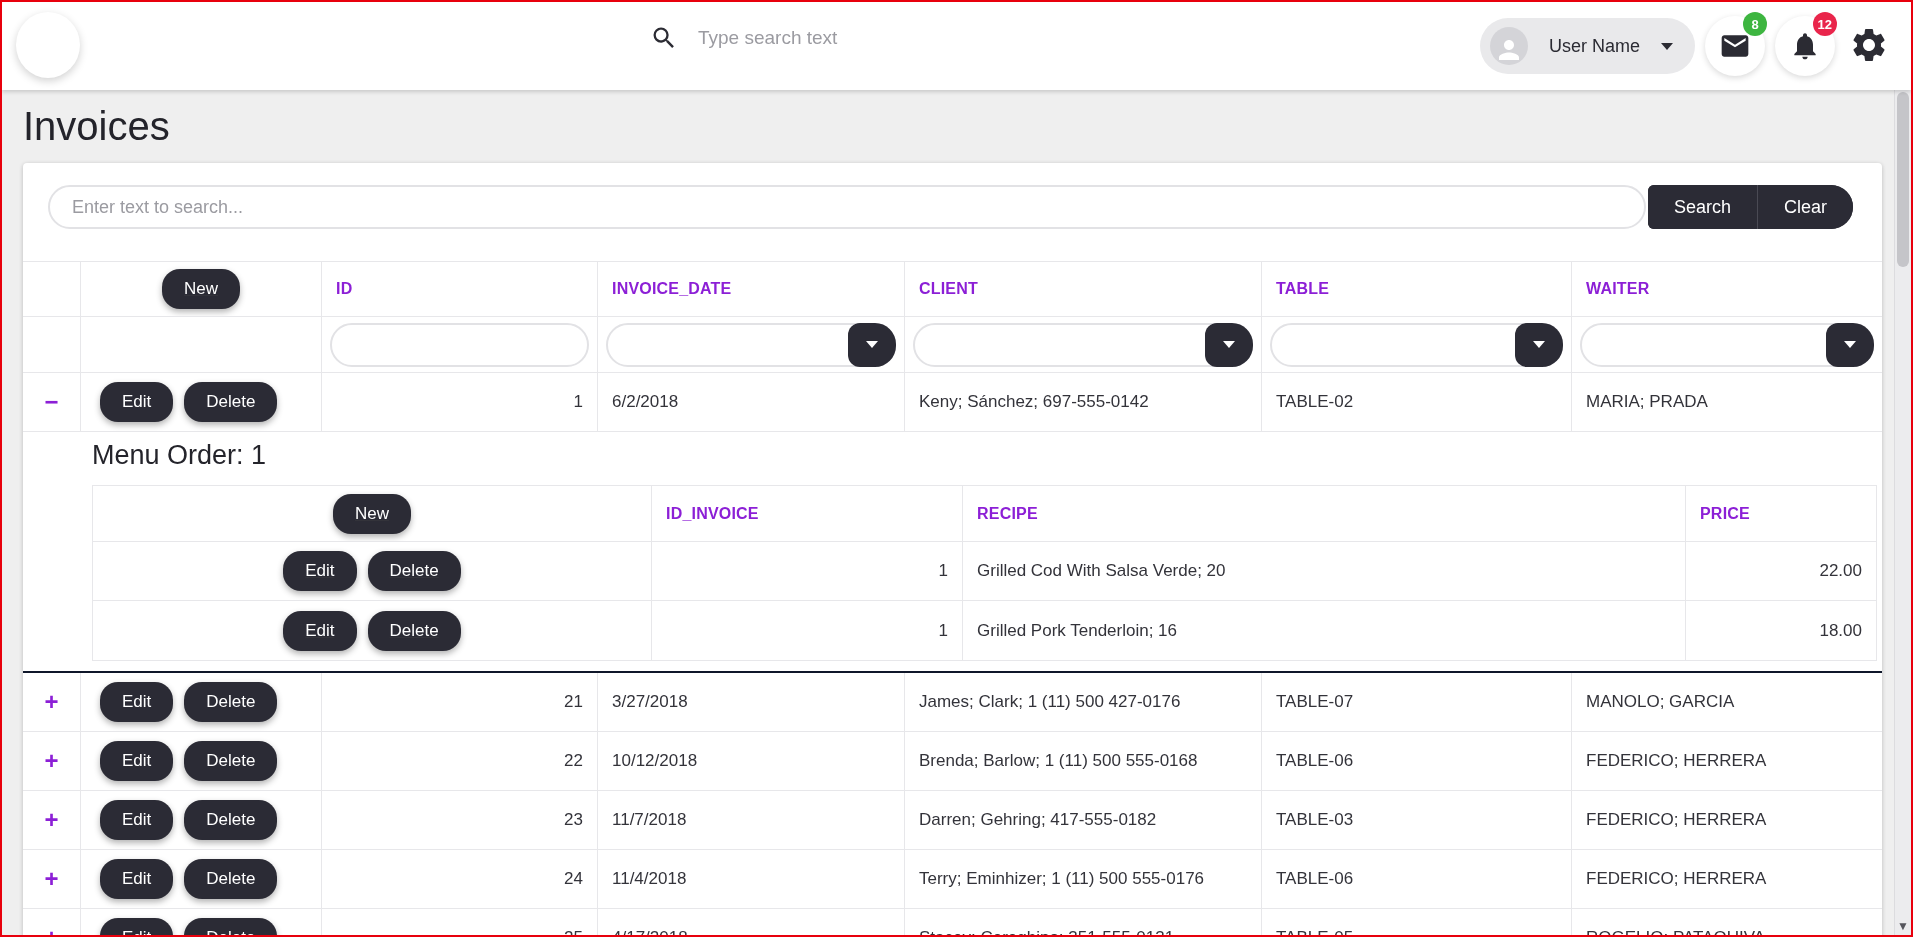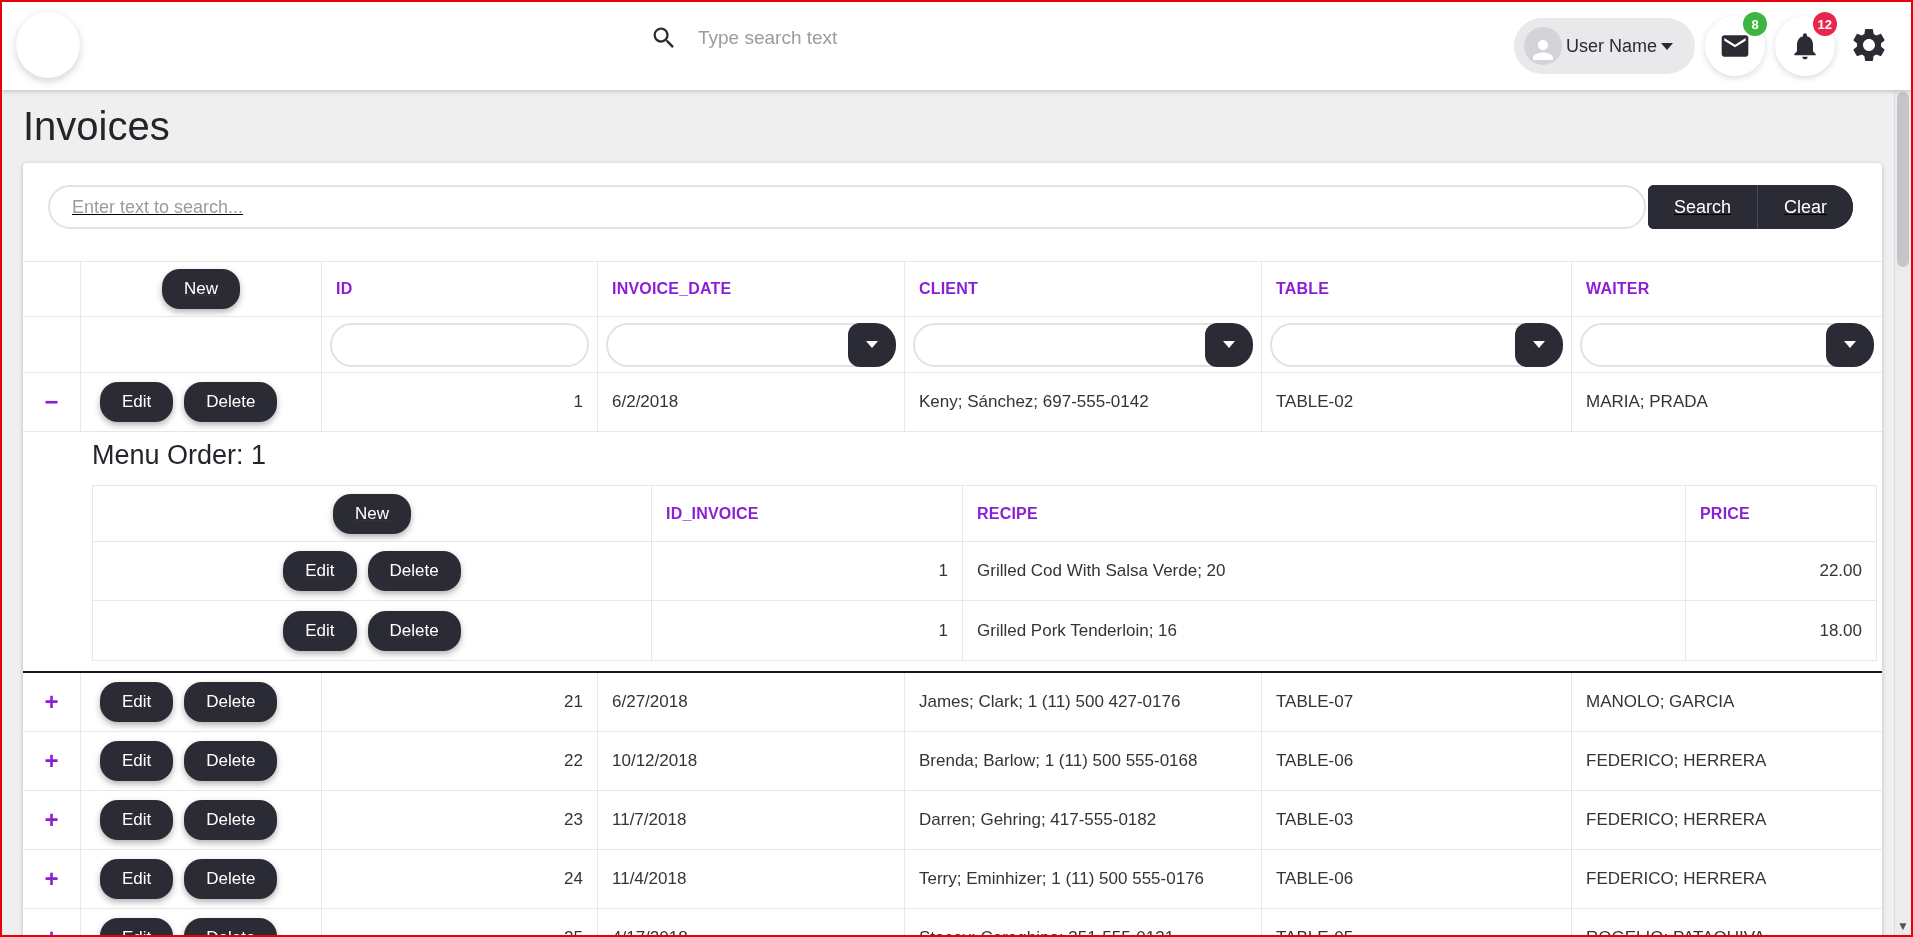--- a/index.html
+++ b/index.html
@@ -14,42 +14,42 @@
   .hamburger .bars { position:absolute; left:18px; top:22px; }
   .hamburger .b { height:5px; background:#23232b; border-radius:1px; margin-bottom:6px; }
   .b1 { width:20px; } .b2 { width:28px; } .b3 { width:15px; }
 
   .top-search { position:absolute; left:648px; top:22px; display:flex; align-items:center; gap:20px; }
   .top-search svg { display:block; }
   .top-search input { border:none; outline:none; font-size:19px; width:330px; color:#3a3a40; background:transparent; }
   .top-search input::placeholder { color:#9b9ba1; }
 
   .top-right { position:absolute; right:18px; top:14px; display:flex; align-items:center; gap:10px; }
-  .user-pill { display:flex; align-items:center; gap:4px; background:#e9e9eb; border:none; cursor:pointer;
+  .user-pill { display:flex; align-items:center; gap:21px; background:#e9e9eb; border:none; cursor:pointer;
                border-radius:28px; height:56px; padding:0 22px 0 10px; }
   .avatar { width:38px; height:38px; border-radius:50%; background:#d4d4d8; display:flex; align-items:flex-end; justify-content:center; overflow:hidden; }
   .user-pill .uname { font-size:18px; color:#2b2b33; }
   .caret-down { width:0; height:0; border-left:6px solid transparent; border-right:6px solid transparent; border-top:7px solid #2b2b33; }
   .icon-circle { position:relative; width:60px; height:60px; border-radius:50%; background:#fff;
                  box-shadow:0 2px 6px rgba(0,0,0,.15); border:none; cursor:pointer;
                  display:flex; align-items:center; justify-content:center; }
   .badge { position:absolute; top:-4px; right:-2px; min-width:24px; height:24px; padding:0 5px; border-radius:12px;
            color:#fff; font-size:13px; font-weight:bold; display:flex; align-items:center; justify-content:center; }
   .badge.green { background:#3db540; }
   .badge.red { background:#e9254b; }
   .gear-btn { border:none; background:transparent; cursor:pointer; padding:4px; }
 
   
   .page-title { margin:14px 16px 14px 21px; font-size:40px; font-weight:500; color:#24242b; }
 
   .card { position:relative; margin:0 29px 0 21px; background:#fff; border-radius:4px;
           box-shadow:0 1px 4px rgba(0,0,0,.22); min-height:760px; }
 
   
-  .search-row { display:flex; align-items:center; padding:22px 29px 32px 25px;text-decoration:underline; }
+  .search-row { display:flex; align-items:center; padding:22px 29px 32px 25px; }
   .search-row input { flex:1; height:44px; border:2px solid #e2e2e5; border-radius:22px; padding:0 22px;
                       font-size:18px; color:#3a3a40; outline:none; }
   .search-row input::placeholder { color:#9b9ba1; }
   .btn-group { display:flex; margin-left:2px; background:#2b2b35; border-radius:6px 22px 22px 6px; overflow:hidden; }
   .btn-group button { background:#2b2b35; color:#fff; border:none; font-size:18px; height:44px; padding:0 26px; cursor:pointer; }
   .btn-group button:first-child { border-right:1px solid #4a4a54; }
 
   
   .grow { display:grid; grid-template-columns:58px 241px 276px 307px 357px 310px 1fr; }
   .cell { border-right:1px solid #e7e7ea; display:flex; align-items:center; font-size:17px; color:#33333a;
@@ -255,21 +255,21 @@
 
     <div class="grow data-row">
       <div class="cell expand-cell">
         <span class="expander">+</span>
       </div>
       <div class="cell btn-cell">
         <button class="dark-btn">Edit</button>
         <button class="dark-btn">Delete</button>
       </div>
       <div class="cell num">21</div>
-      <div class="cell">6/27/2018</div>
+      <div class="cell">3/27/2018</div>
       <div class="cell">James; Clark; 1 (11) 500 427-0176</div>
       <div class="cell">TABLE-07</div>
       <div class="cell">MANOLO; GARCIA</div>
     </div>
 
     <div class="grow data-row">
       <div class="cell expand-cell">
         <span class="expander">+</span>
       </div>
       <div class="cell btn-cell">

